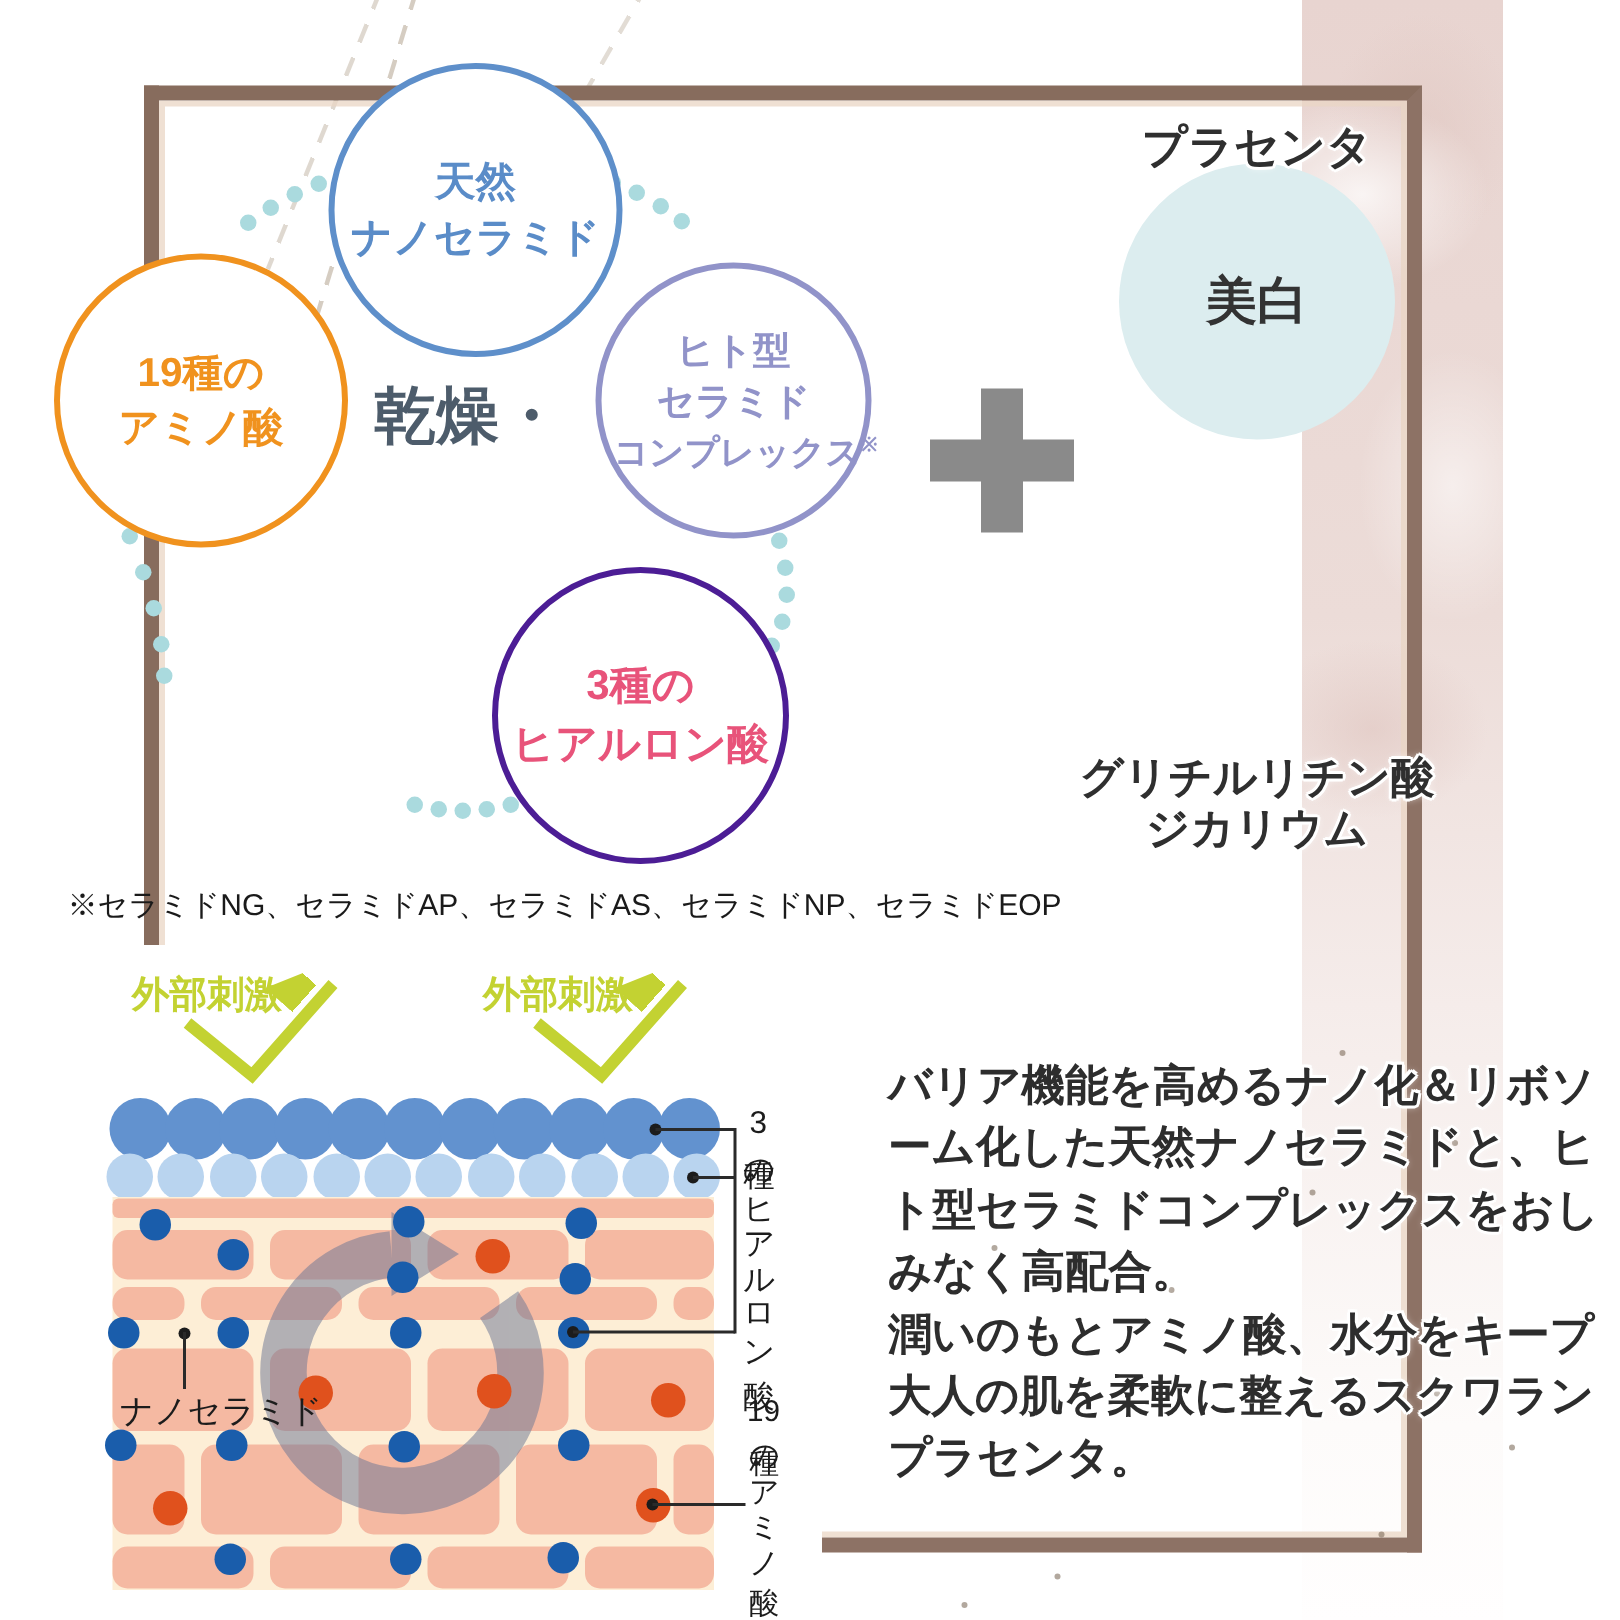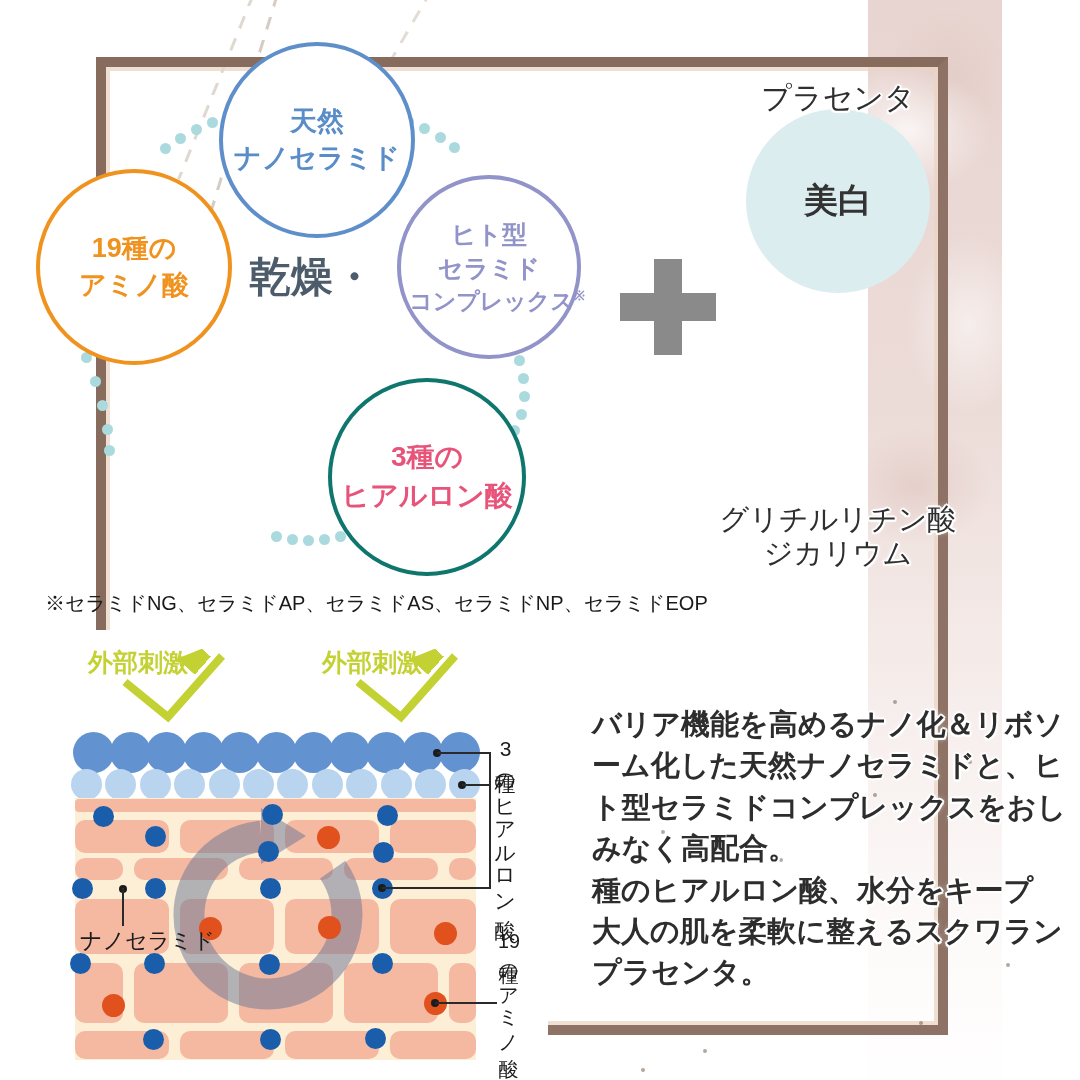--- a/index.html
+++ b/index.html
@@ -28,21 +28,21 @@
   .center-text{position:absolute;z-index:5;text-align:center;font-weight:bold;color:#4d5c6b;}
   .footnote{position:absolute;z-index:5;color:#1a1a1a;font-weight:500;}
   sup.mark{font-size:13px;vertical-align:super;}
   
   .halo{text-shadow:2px 0 0 #fff,-2px 0 0 #fff,0 2px 0 #fff,0 -2px 0 #fff,
         1.5px 1.5px 0 #fff,-1.5px -1.5px 0 #fff,1.5px -1.5px 0 #fff,-1.5px 1.5px 0 #fff,0 0 6px #fff;}
   .aqua-circle{position:absolute;border-radius:50%;background:#dcedef;z-index:4;display:flex;
                align-items:center;justify-content:center;font-weight:bold;color:#333;}
   .plus{position:absolute;left:620px;top:259px;width:96px;height:96px;z-index:5;}
   .plus .pb{position:absolute;background:#8a8a8a;}
-  .rp-label{position:absolute;z-index:5;color:#2f2f2f;font-weight:normal;text-align:center;}
+  .rp-label{position:absolute;z-index:5;color:#2f2f2f;font-weight:bold;text-align:center;}
   
   .stim-label{position:absolute;z-index:6;color:#c3d232;font-weight:bold;font-size:25px;}
   .stim-arrow{position:absolute;z-index:6;}
   .rowdot{position:absolute;border-radius:50%;z-index:4;}
   .skin{position:absolute;left:75px;top:798px;width:401px;height:262px;background:#fdeed6;z-index:4;}
   .cell{position:absolute;background:#f5b9a2;border-radius:10px;}
   .cycle{position:absolute;left:158px;top:803px;z-index:5;}
   .mdot{position:absolute;border-radius:50%;z-index:6;}
   .leader{position:absolute;background:#2a2a2a;z-index:7;}
   .ldot{position:absolute;width:8px;height:8px;border-radius:50%;background:#1c1c1c;z-index:7;}
@@ -112,21 +112,21 @@
   </div>
   <div class="bubble" style="left:36px;top:169px;width:188px;height:188px;border:4px solid #f0921e;color:#f0921e;font-size:27px;">
     <div>19種の</div>
     <div>アミノ酸</div>
   </div>
   <div class="bubble" style="left:397px;top:175px;width:176px;height:176px;border:4px solid #9193c9;color:#9193c9;font-size:25px;">
     <div>ヒト型</div>
     <div>セラミド</div>
     <div style="font-size:23px;white-space:nowrap;margin-left:16px;"><span>コンプレックス</span><sup class="mark">※</sup></div>
   </div>
-  <div class="bubble" style="left:328px;top:378px;width:190px;height:190px;border:4px solid #0f766e;color:#e8537a;font-size:28px;">
+  <div class="bubble" style="left:328px;top:378px;width:190px;height:190px;border:4px solid #4c1d95;color:#e8537a;font-size:28px;">
     <div>3種の</div>
     <div>ヒアルロン酸</div>
   </div>
 
   <div class="center-text" style="left:172px;top:248px;width:280px;font-size:42px;line-height:58px;">
     <div>乾燥・</div>
   </div>
 
   <div class="footnote" style="left:45px;top:590px;font-size:20px;">※セラミドNG、セラミドAP、セラミドAS、セラミドNP、セラミドEOP</div>
 
@@ -270,18 +270,18 @@
 
   <div class="ldot" style="left:119px;top:885px;"></div>
   <div class="leader" style="left:122px;top:888px;width:2px;height:38px;"></div>
   <div class="dg-label" style="left:80px;top:926px;font-size:22px;">ナノセラミド</div>
 
   <div class="desc halo">
     <div>バリア機能を高めるナノ化＆リボソ</div>
     <div>ーム化した天然ナノセラミドと、ヒ</div>
     <div>ト型セラミドコンプレックスをおし</div>
     <div>みなく高配合。</div>
-    <div>種のヒアルロン酸、水分をキープ</div>
+    <div>潤いのもとアミノ酸、水分をキープ</div>
     <div>大人の肌を柔軟に整えるスクワラン</div>
     <div>プラセンタ。</div>
   </div>
 
 </div>
 
 </body></html>

